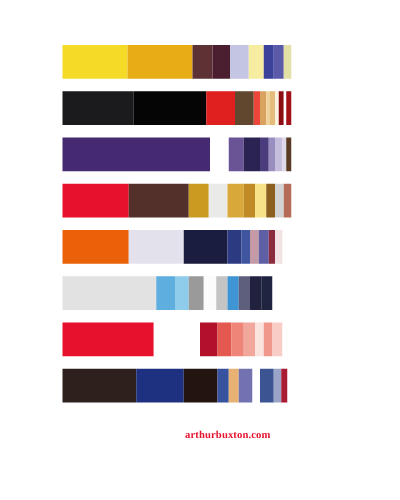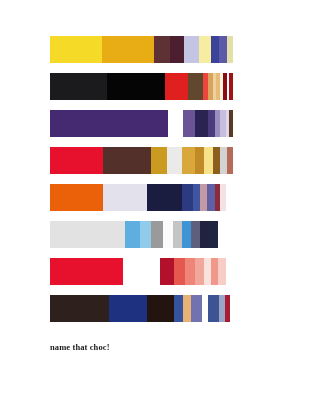--- a/index.html
+++ b/index.html
@@ -160,16 +160,16 @@
         <div class="seg" style="background: rgb(114, 114, 176); width: 6%;"></div>
         <div class="seg" style="background: rgb(255, 255, 255); width: 3.5%;"></div>
         <div class="seg" style="background: rgb(60, 85, 146); width: 6%;"></div>
         <div class="seg" style="background: rgb(154, 163, 200); width: 3%;"></div>
         <div class="seg" style="background: rgb(168, 27, 51); width: 3%;"></div>
         <div class="seg" style="background: rgb(255, 255, 255); width: 1.5%;"></div>
       </div>
     </div>
 
   <div id="footer">
-    <span id="tagline" class="foot-text">name that choc!</span>
+    <span id="credit" class="foot-text">arthurbuxton.com</span>
   </div>
 
 </div>
 
 </body></html>

